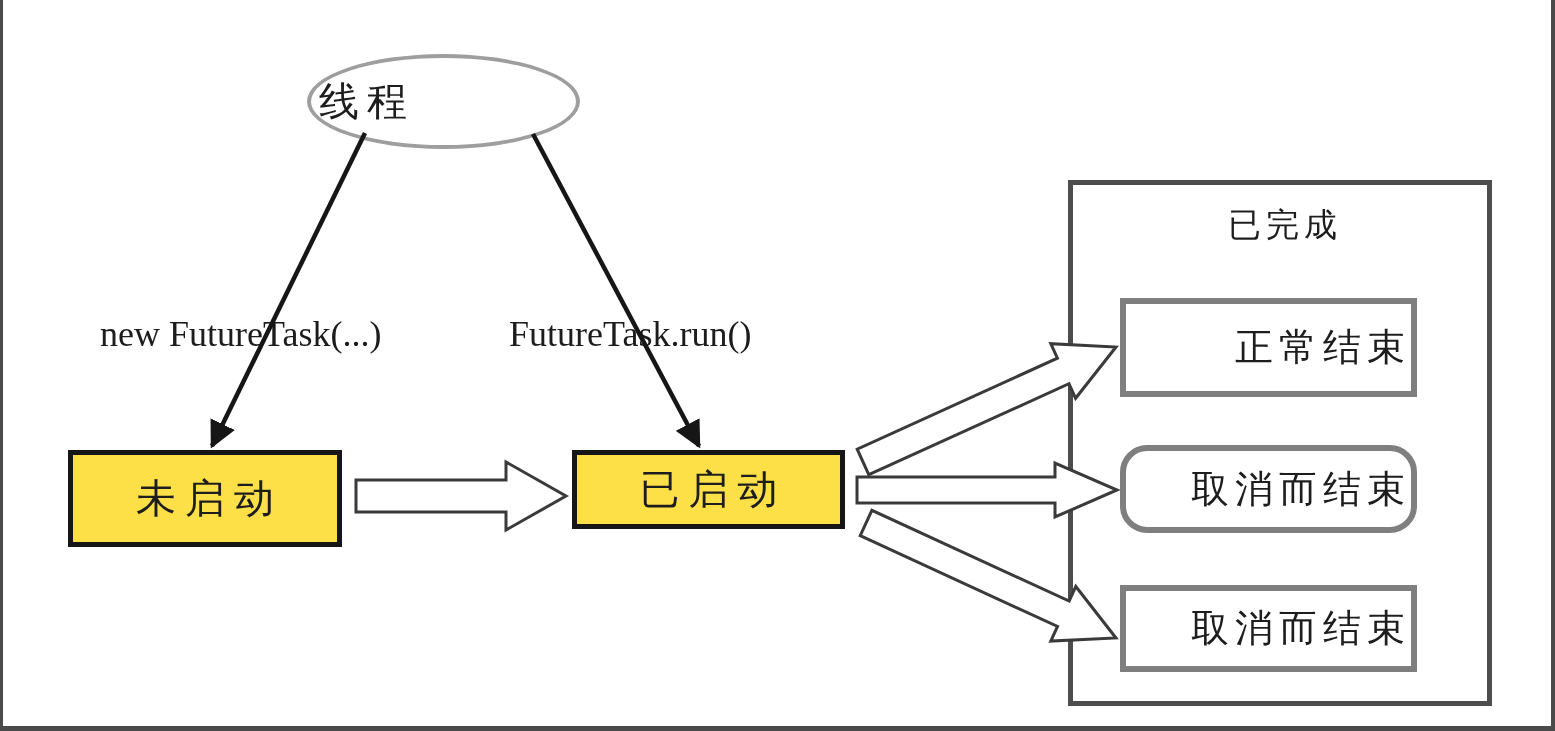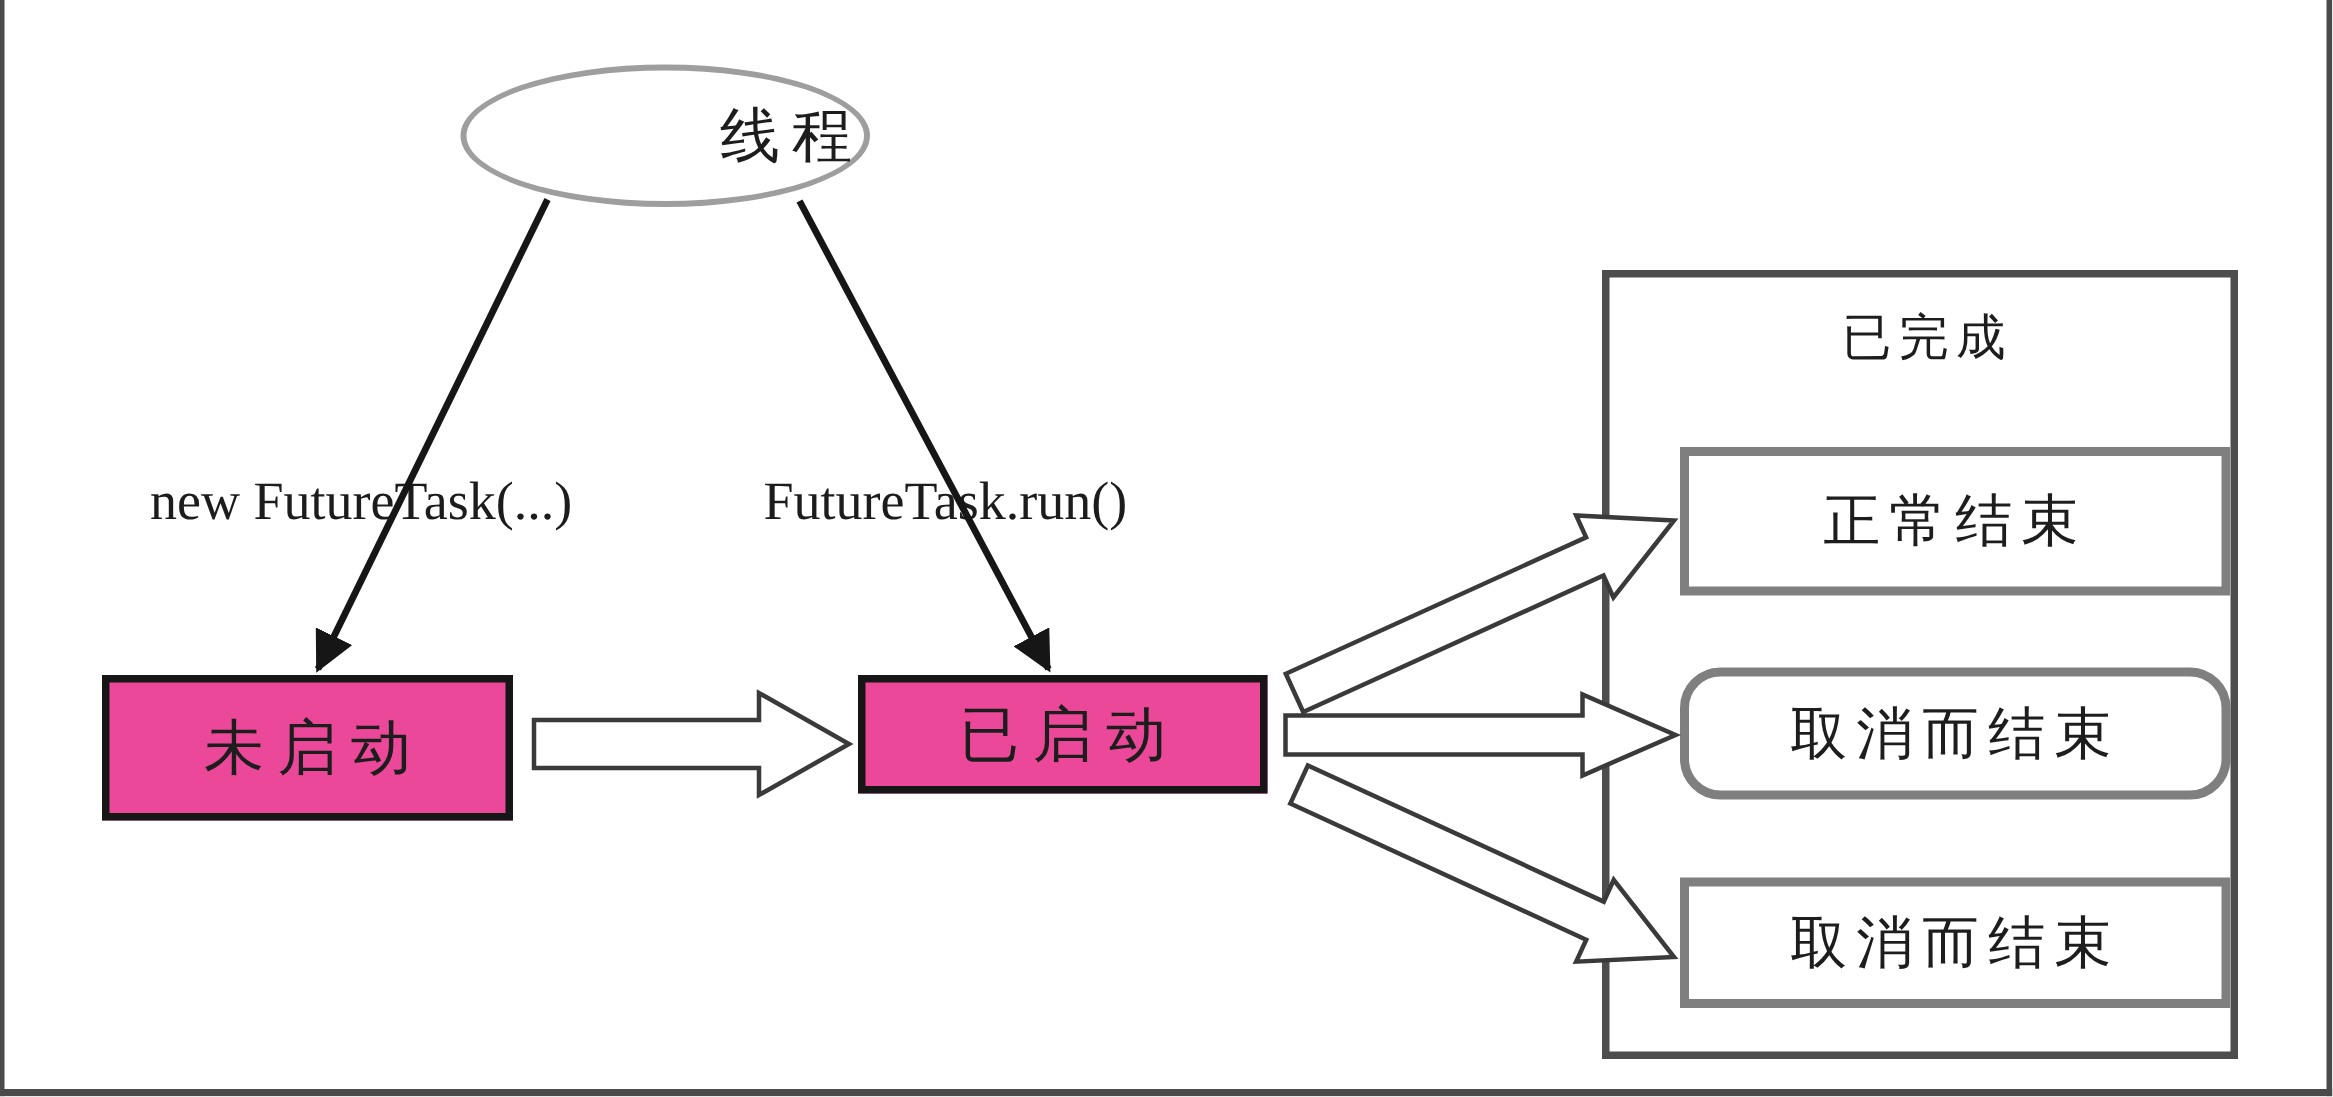--- a/index.html
+++ b/index.html
@@ -16,57 +16,57 @@
     overflow: hidden;
     color: #1d1d1d;
   }
   
   .frame-left   { position:absolute; left:0; top:0; width:3px; height:731px; background:#4a4a4a; }
   .frame-right  { position:absolute; right:0; top:0; width:4px; height:731px; background:#4a4a4a; }
   .frame-bottom { position:absolute; left:0; bottom:0; width:1555px; height:5px; background:#4a4a4a; }
 
   
   .ellipse {
-    position:absolute; left:307px; top:43px; width:273px; height:95px;
+    position:absolute; left:307px; top:54px; width:273px; height:95px;
     border:4px solid #9e9e9e; border-radius:50%;
     box-sizing:border-box; background:#ffffff;
-    display:flex; align-items:center; justify-content:flex-end;
+    display:flex; align-items:center; justify-content:flex-start;
     font-size:40px; letter-spacing:8px; padding-left:8px;
   }
 
   
   .edge-label {
     position:absolute; font-size:36px; white-space:nowrap; color:#1c1c1c;margin-top:36px;
   }
   .edge-label.create { left:100px; top:277px; }
   .edge-label.run    { left:509px; top:277px; }
 
   
   .state-box {
-    position:absolute; box-sizing:border-box; background:#ec4899;
+    position:absolute; box-sizing:border-box; background:#fde047;
     border:5px solid #161616;
     display:flex; align-items:center; justify-content:center;
     font-size:40px; letter-spacing:9px; padding-left:9px;
   }
   .state-not-started { left:68px;  top:450px; width:274px; height:97px; }
   .state-started     { left:572px; top:450px; width:273px; height:79px; }
 
   
   .group-box {
     position:absolute; left:1068px; top:180px; width:424px; height:526px;
     box-sizing:border-box; border:5px solid #4d4d4d; background:#ffffff;
   }
   .group-title {
     position:absolute; left:1068px; top:203px; width:424px;
     text-align:center; font-size:33px; letter-spacing:5px; padding-left:5px;
   }
   .outcome-box {
-    position:absolute; left:1120px; width:367px;
+    position:absolute; left:1120px; width:297px;
     box-sizing:border-box; border:6px solid #7f7f7f; background:#ffffff;
-    display:flex; align-items:center; justify-content:center;
+    display:flex; align-items:center; justify-content:flex-end;
     font-size:38px; letter-spacing:6px; padding-left:0;
   }
   .outcome-0 { top:298px; height:99px; }
   .outcome-1 { top:445px; height:88px;border-radius:27px; }
   .outcome-2 { top:585px; height:87px; }
 
   
   svg.overlay {
     position:absolute; left:0; top:0; width:1555px; height:731px;
     pointer-events:none;

